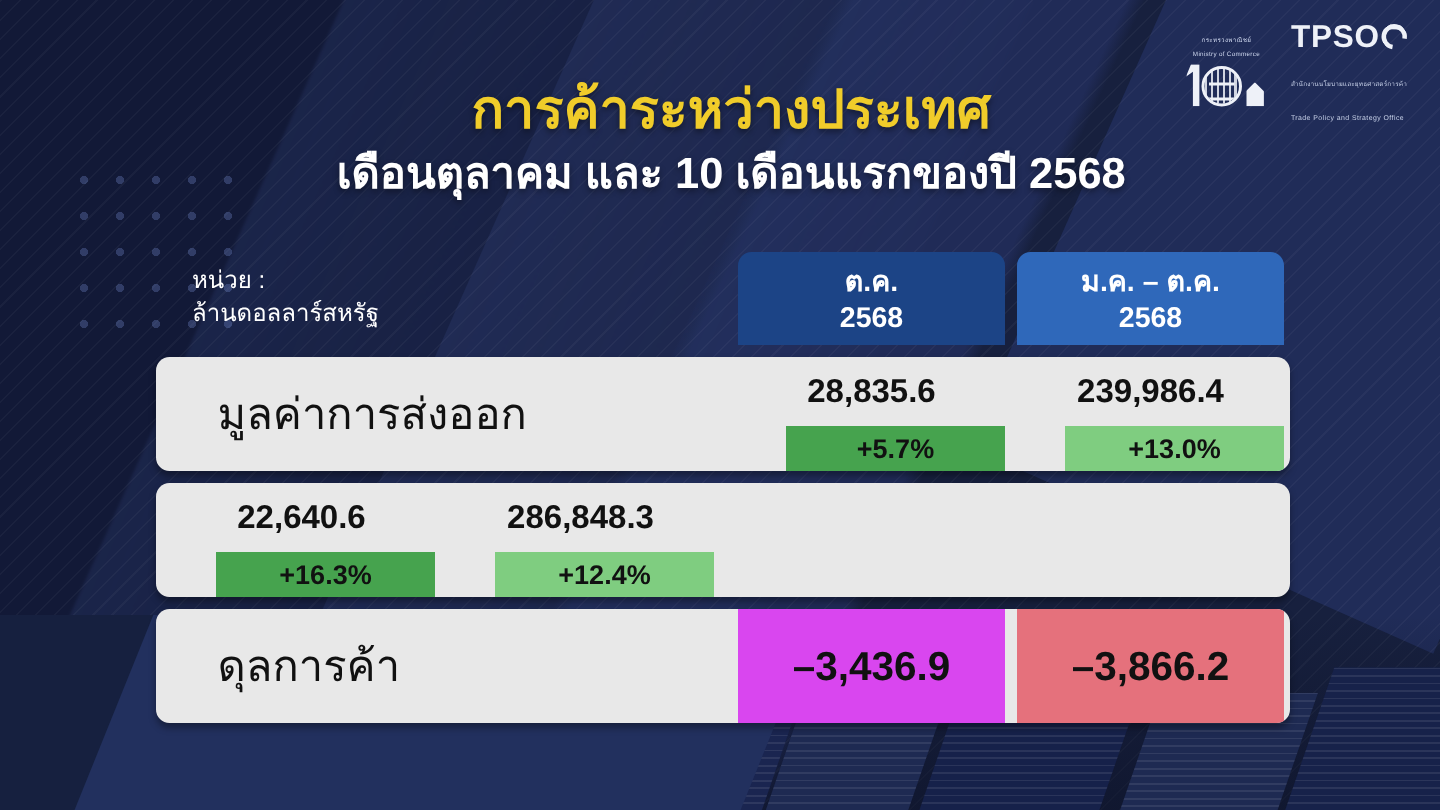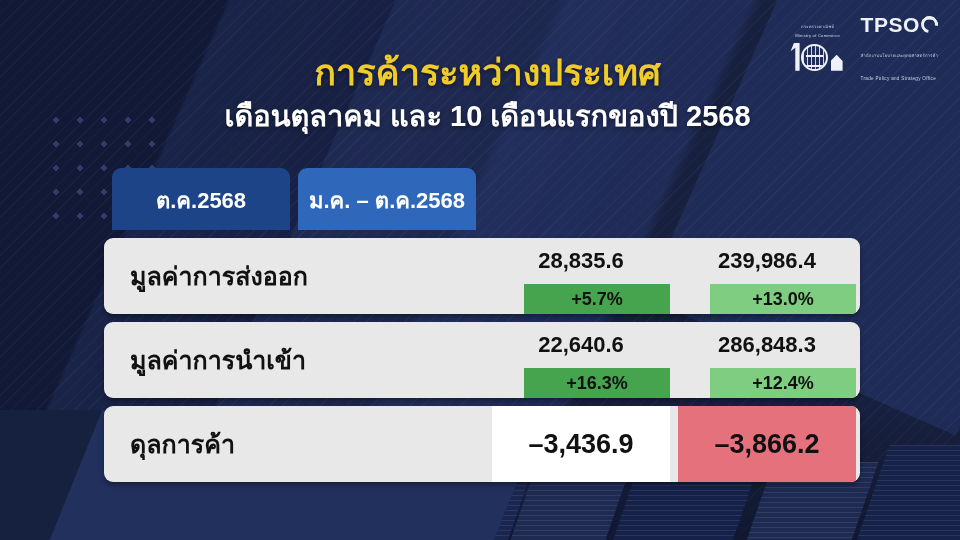--- a/index.html
+++ b/index.html
@@ -139,52 +139,52 @@
     position:absolute;left:104px;top:168px;width:756px;z-index:5;
   }
   .thead{display:flex;height:62px;align-items:stretch;}
   .unit-cell{
     flex:0 0 380px;
     display:flex;flex-direction:column;justify-content:center;
     padding-left:24px;color:#ffffff;font-size:16px;line-height:1.35;
   }
   .hcell{
     flex:0 0 178px;margin-left:8px;border-radius:9px 9px 0 0;
-    display:flex;flex-direction:row;align-items:center;justify-content:center;
-    color:#fff;font-size:22px;font-weight:700;line-height:1.25;
+    display:flex;flex-direction:column;align-items:center;justify-content:center;
+    color:#fff;font-size:19px;font-weight:700;line-height:1.25;
     padding-top:4px;
   }
   .hcell.c1{background:#1c4486;}
   .hcell.c2{background:#2f68ba;}
 
   .row{
     display:flex;align-items:stretch;height:76px;margin-top:8px;
     background:#e8e8e8;border-radius:9px;overflow:hidden;
     box-shadow:0 3px 5px rgba(0,0,0,.35);
   }
   .row:first-of-type{margin-top:0;border-radius:9px;}
   .rlabel{
     flex:0 0 380px;display:flex;align-items:center;
-    padding-left:26px;font-size:25px;font-weight:700;color:#111;
+    padding-left:41px;font-size:29px;font-weight:400;color:#111;
   }
   .rcell{
     flex:0 0 178px;margin-left:8px;
     display:flex;flex-direction:column;
   }
   .val{
     flex:1 1 auto;display:flex;align-items:center;justify-content:center;
     font-size:22px;font-weight:700;color:#111;padding-bottom:1px;
   }
   .pct{
     flex:0 0 30px;display:flex;align-items:center;justify-content:center;
     font-size:18px;font-weight:700;color:#111;margin-left:32px;
   }
   .g1{background:#46a34e;}
   .g2{background:#7fcd80;}
-  .r1{background:#ffffff;}
+  .r1{background:#d946ef;}
   .r2{background:#e5717c;}
   .fill{flex:1 1 auto;display:flex;align-items:center;justify-content:center;}
 </style>
 </head>
 <body>
 
 <div class="bg">
   <div class="bg-base"></div>
   <div class="bg-darkwedge"></div>
   <div class="bg-lightwedge"></div>
@@ -228,20 +228,24 @@
 </div>
 
 <div class="title-wrap">
   <div class="title-main">การค้าระหว่างประเทศ</div>
   <div class="title-sub">เดือนตุลาคม และ 10 เดือนแรกของปี 2568</div>
 </div>
 
 <div class="table">
 
   <div class="thead">
+    <div class="unit-cell">
+      <span>หน่วย :</span>
+      <span>ล้านดอลลาร์สหรัฐ</span>
+    </div>
     <div class="hcell c1">
       <span>ต.ค.</span>
       <span>2568</span>
     </div>
     <div class="hcell c2">
       <span>ม.ค. – ต.ค.</span>
       <span>2568</span>
     </div>
   </div>
 
@@ -251,21 +255,20 @@
       <div class="val">28,835.6</div>
       <div class="pct g1">+5.7%</div>
     </div>
     <div class="rcell">
       <div class="val">239,986.4</div>
       <div class="pct g2">+13.0%</div>
     </div>
   </div>
 
   <div class="row">
-    <div class="rlabel">มูลค่าการนำเข้า</div>
     <div class="rcell">
       <div class="val">22,640.6</div>
       <div class="pct g1">+16.3%</div>
     </div>
     <div class="rcell">
       <div class="val">286,848.3</div>
       <div class="pct g2">+12.4%</div>
     </div>
   </div>
 

